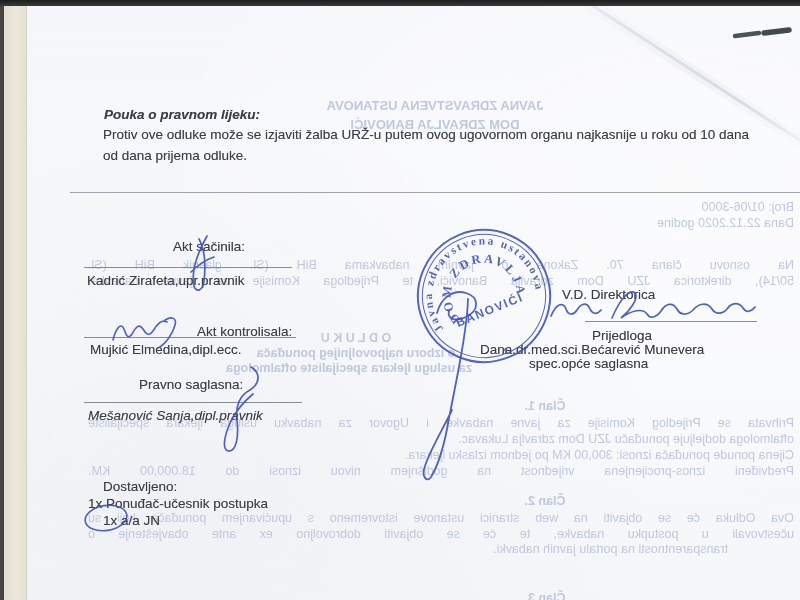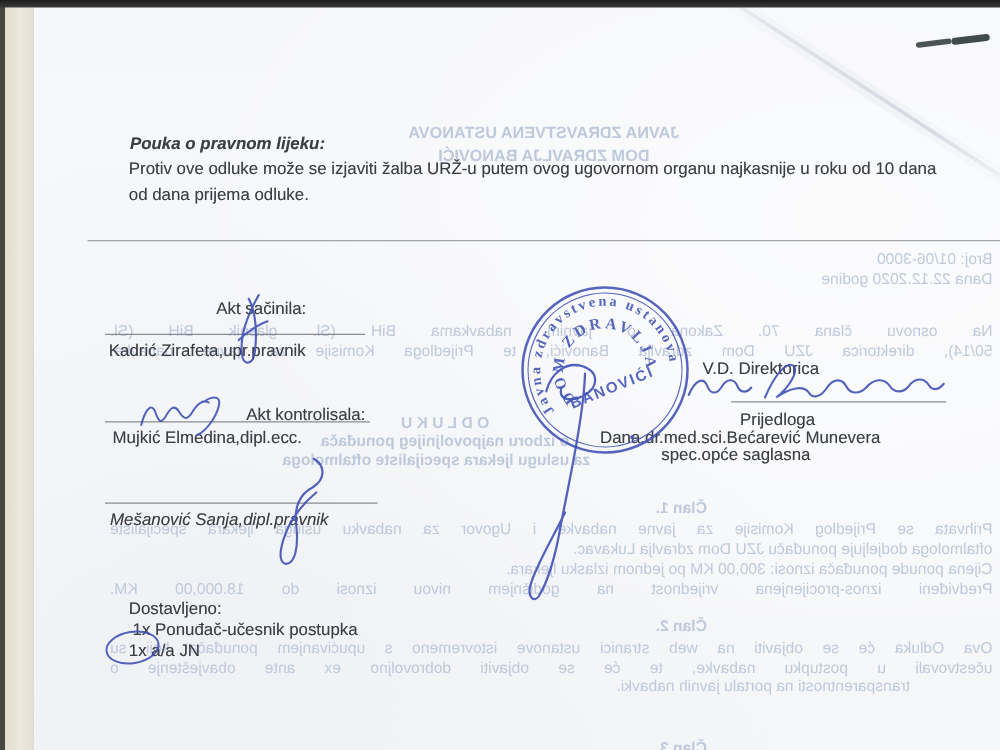--- a/index.html
+++ b/index.html
@@ -61,21 +61,21 @@
   #sig1-name  { left:87px;  top:270px; }
   #sig2-label { left:158px; top:321px;margin-left:39px; }
   #sig2-name  { left:90px;  top:339px; }
   #sig3-label { left:139px; top:374px; }
   #sig3-name  { left:88px;  top:405px;font-style:italic; }
   #dir-title  { left:562px; top:284px; }
   #dir-rank   { left:592px; top:325px; }
   #dir-name   { left:480px; top:339px; }
   #dir-spec   { left:529px; top:353px; }
   #dist-heading { left:103px; top:476px;text-align:center; }
-  #dist-item1  { left:106px; top:493px; }
+  #dist-item1  { left:88px; top:493px; }
   #dist-item2  { left:103px; top:510px; }
 
   
   #ink-layer { position:absolute; left:0; top:0; pointer-events:none; }
   .stamp-ring-text { font-family:"Liberation Serif", serif; font-size:11.5px; letter-spacing:2.1px; font-weight:bold; }
   .stamp-arc-text  { font-family:"Liberation Serif", serif; font-size:12.5px; letter-spacing:2.6px; font-weight:bold; }
   .stamp-center-text { font-family:"Liberation Sans", sans-serif; font-size:12px; letter-spacing:1.6px; font-weight:bold; }
 </style>
 </head>
 <body>
@@ -124,20 +124,21 @@
   <div class="rule" id="divider"></div>
 
   <div class="t" id="sig1-label">Akt sačinila:</div>
   <div class="sigline" id="line-1"></div>
   <div class="t" id="sig1-name">Kadrić Zirafeta,upr.pravnik</div>
 
   <div class="t" id="sig2-label">Akt kontrolisala:</div>
   <div class="sigline" id="line-2"></div>
   <div class="t" id="sig2-name">Mujkić Elmedina,dipl.ecc.</div>
 
+  <div class="t" id="sig3-label">Pravno saglasna:</div>
   <div class="sigline" id="line-3"></div>
   <div class="t" id="sig3-name">Mešanović Sanja,dipl.pravnik</div>
 
   <div class="t" id="dir-title">V.D. Direktorica</div>
   <div class="sigline" id="line-dir"></div>
   <div class="t" id="dir-rank">Prijedloga</div>
   <div class="t" id="dir-name">Dana.dr.med.sci.Bećarević Munevera</div>
   <div class="t" id="dir-spec">spec.opće saglasna</div>
 
   <div class="t" id="dist-heading">Dostavljeno:</div>

